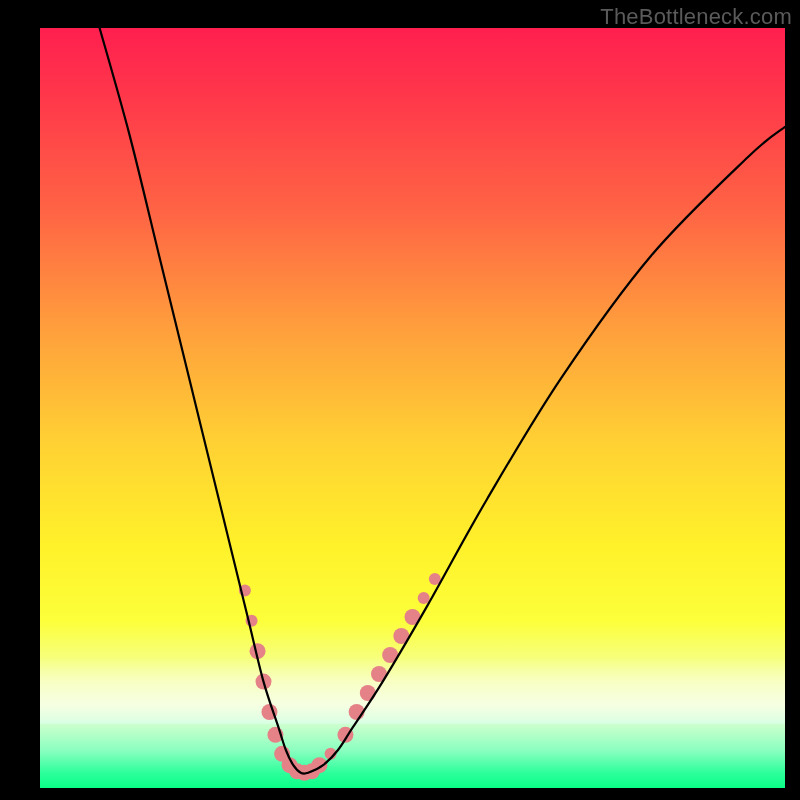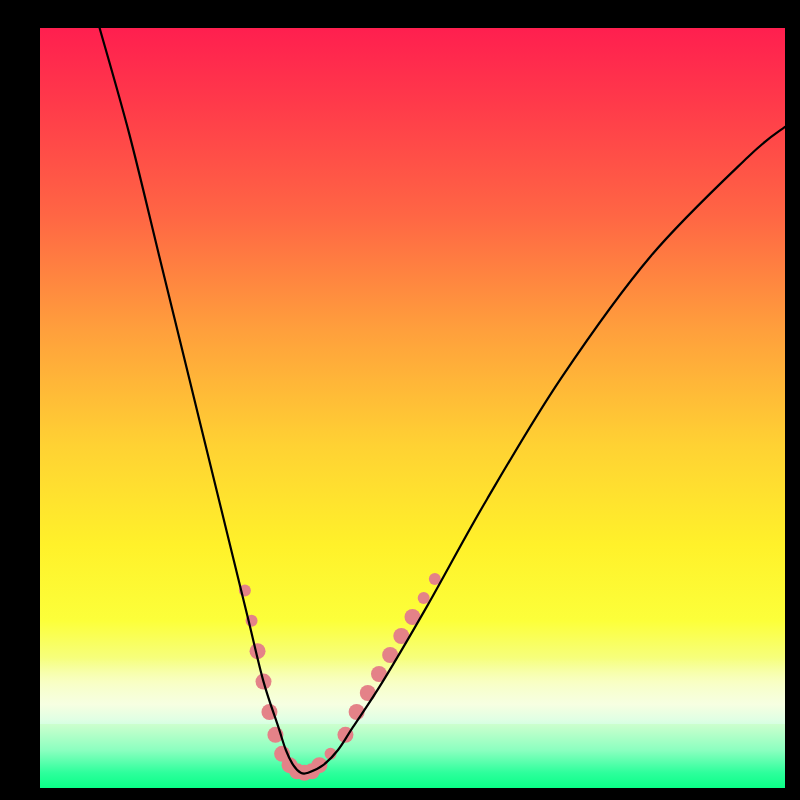--- a/index.html
+++ b/index.html
@@ -77,20 +77,21 @@
     left: 0;
     top: 0;
     width: 745px;
     height: 760px;
   }
 </style>
 </head>
 <body>
 
 <div class="outer">
+  <div class="watermark">TheBottleneck.com</div>
 
   <div class="plot-frame">
     <div class="gradient"></div>
     <div class="pale-band"></div>
     <svg class="curves" viewBox="0 0 745 760" preserveAspectRatio="none">
       <g id="marker-group">
           <circle cx="204.88" cy="562.40" r="6" fill="#e48288"></circle>
           <circle cx="211.58" cy="592.80" r="6" fill="#e48288"></circle>
           <circle cx="217.54" cy="623.20" r="8" fill="#e48288"></circle>
           <circle cx="223.50" cy="653.60" r="8" fill="#e48288"></circle>

